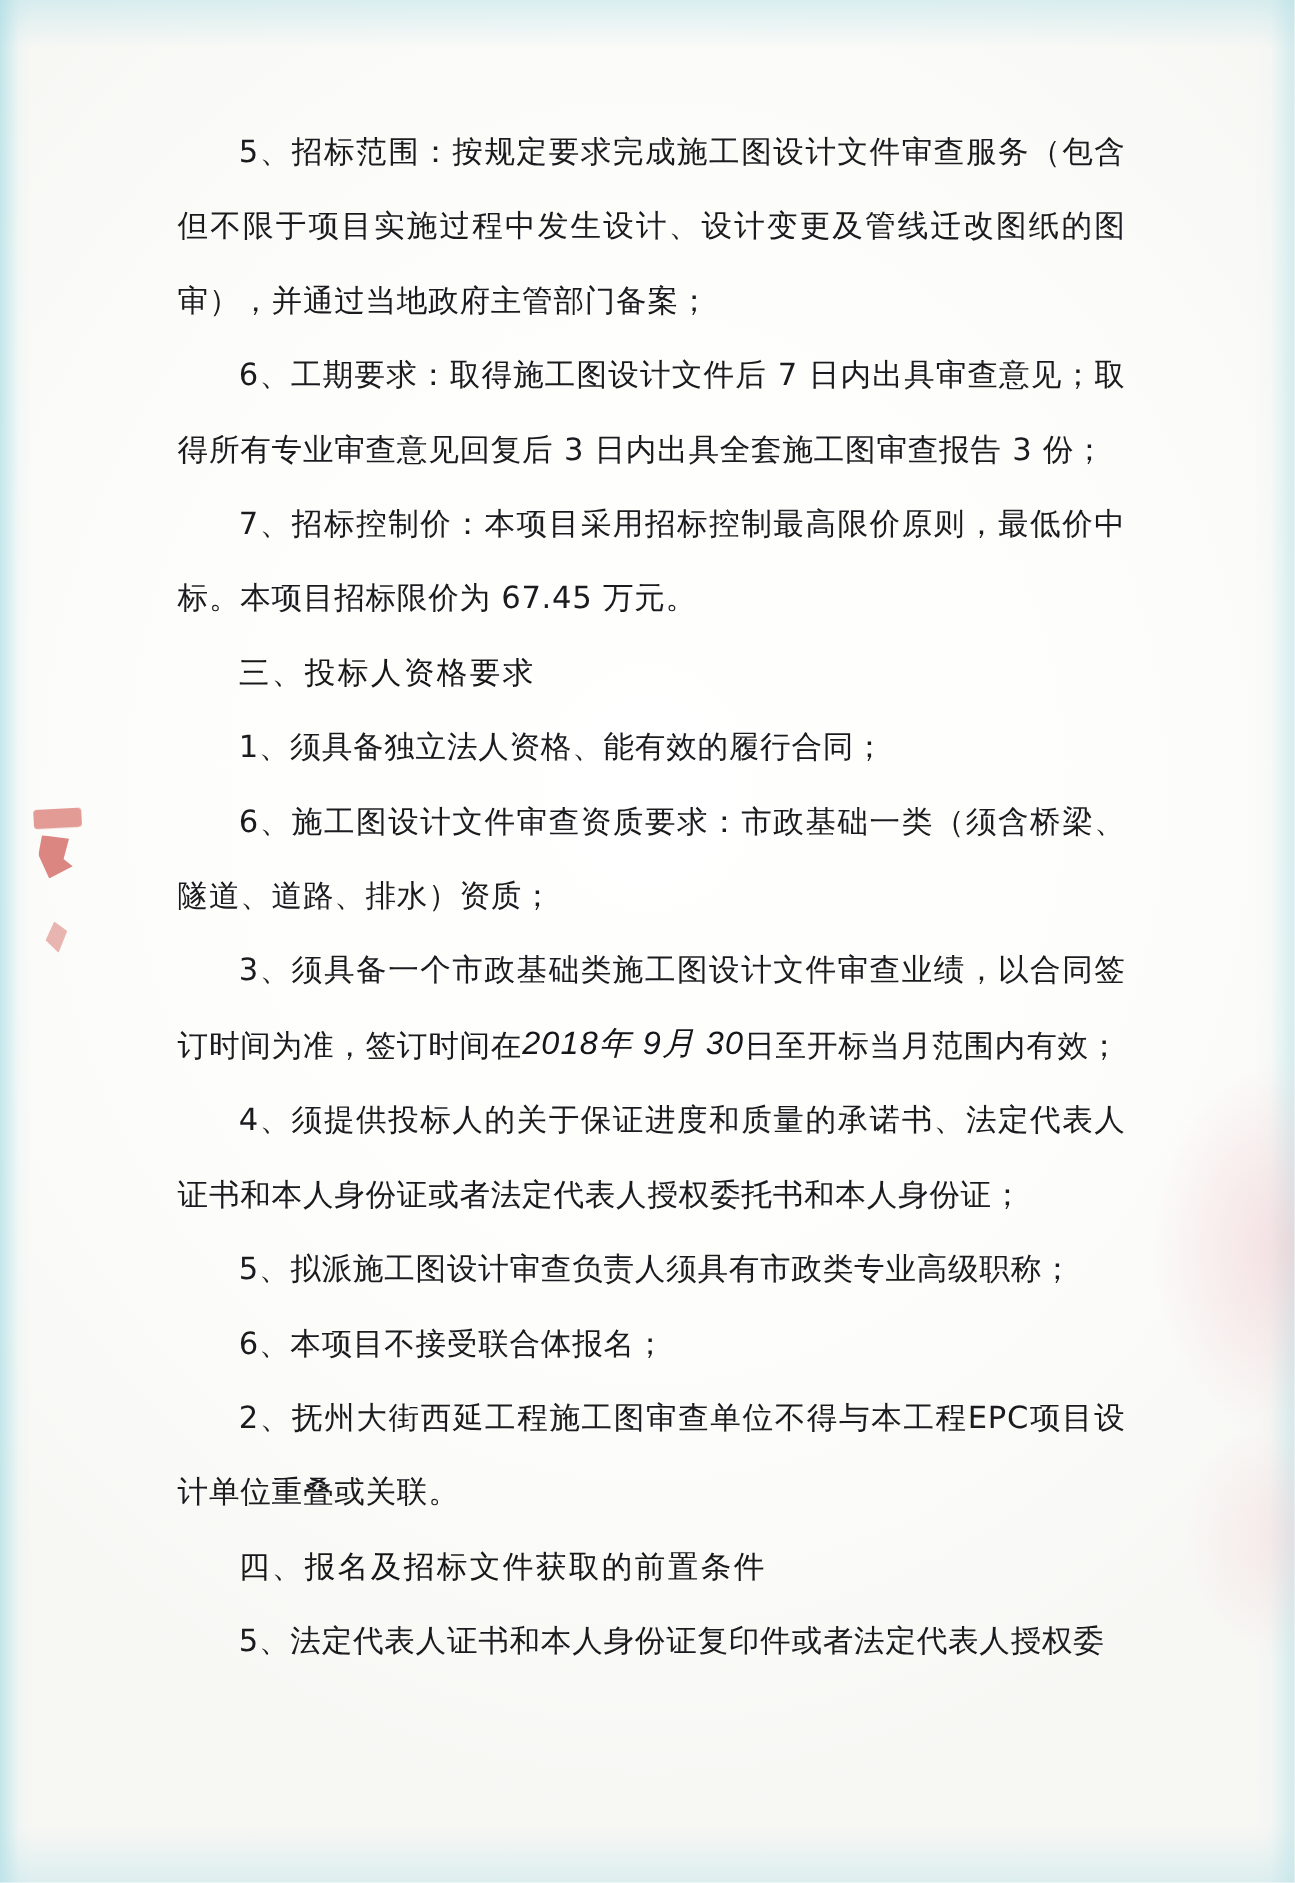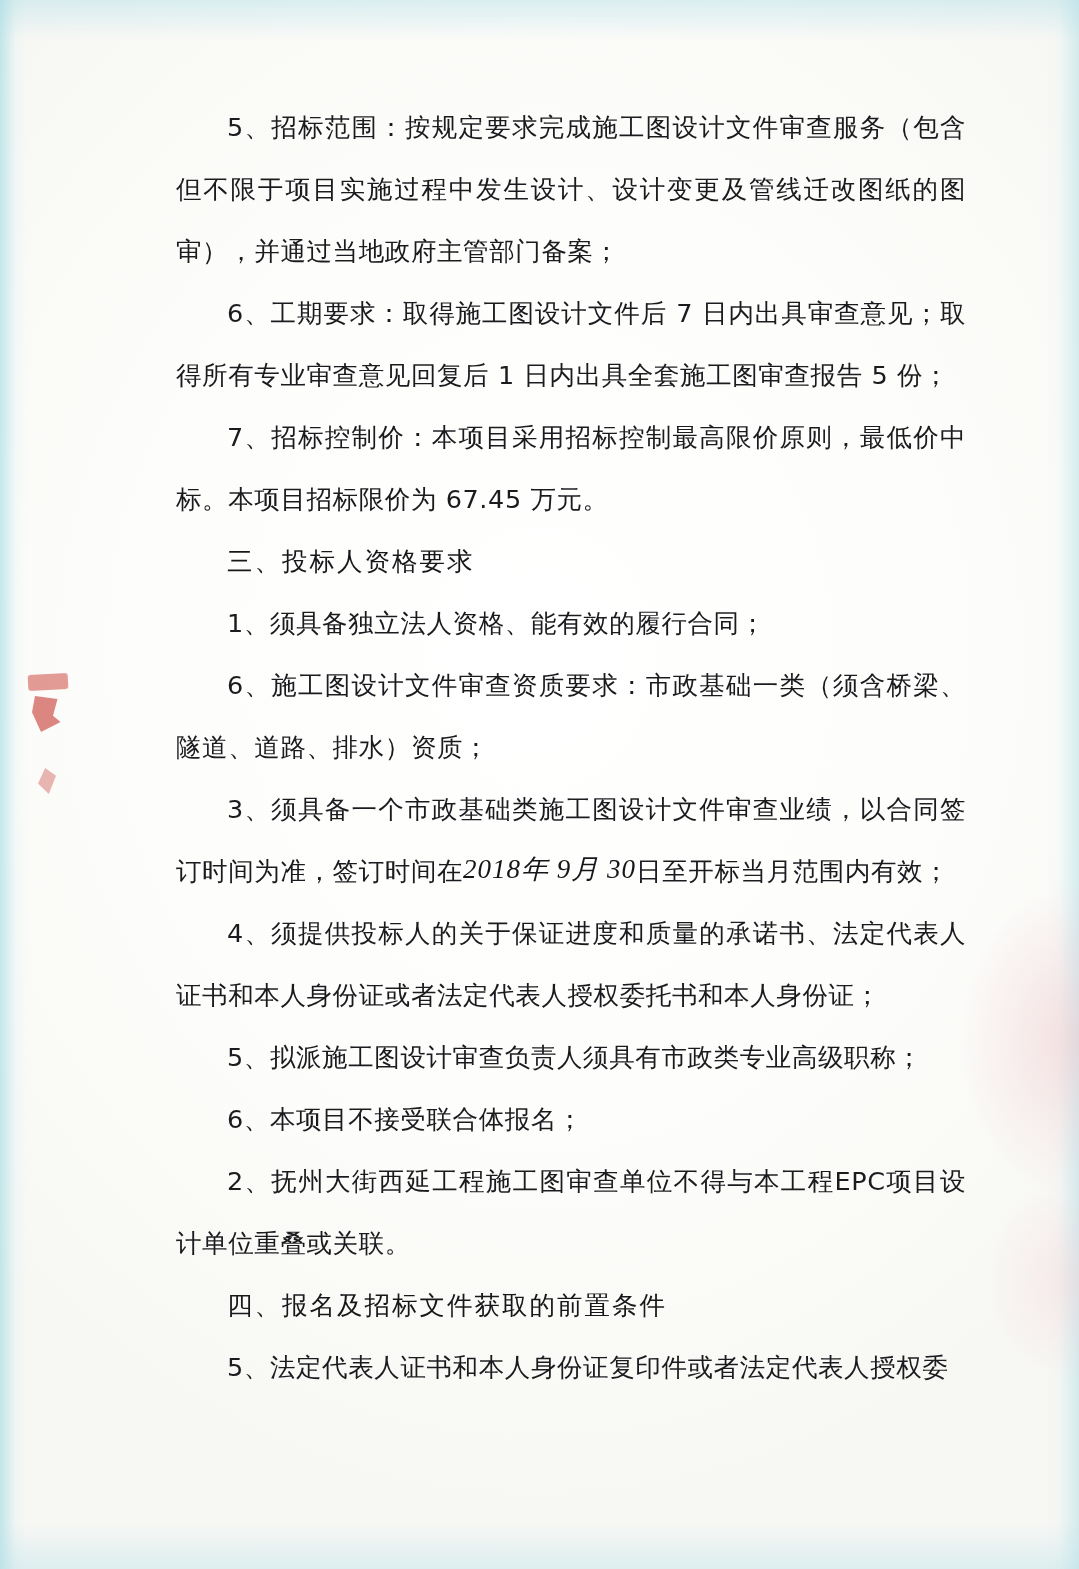--- a/index.html
+++ b/index.html
@@ -103,21 +103,20 @@
     clip-path: polygon(40% 0%, 100% 30%, 60% 100%, 0% 60%);
     filter: blur(0.5px);
   }
 
   
   #content {
     position: absolute;
     left: 148px;
     top: 96px;
     width: 790px;
-    margin-left: 28px;
   }
 
   p {
     margin: 0 0 0 0;
     font-family: "DejaVu Sans", "Liberation Sans", sans-serif;
     font-size: 25.5px;
     line-height: 62px;
     color: #1b1b1f;
     letter-spacing: 0.6px;
     text-align: justify;
@@ -128,21 +127,21 @@
   }
   p.heading {
     font-weight: normal;
     text-indent: 2em;
     letter-spacing: 2px;
     color: #17171a;
   }
 
   
   .handwritten {
-    font-family: Liberation Serif, serif;
+    font-family: Liberation Sans, sans-serif;
     font-style: italic;
     font-size: 27px;
     color: #15151a;
     letter-spacing: 1px;
     position: relative;
     top: -2px;
   }
 </style>
 </head>
 <body>
@@ -159,21 +158,21 @@
   <div class="stamp">
     <div class="s1"></div>
     <div class="s2"></div>
     <div class="s3"></div>
   </div>
 
   <div id="content">
 
     <p class="indent">5、招标范围：按规定要求完成施工图设计文件审查服务（包含但不限于项目实施过程中发生设计、设计变更及管线迁改图纸的图审），并通过当地政府主管部门备案；</p>
 
-    <p class="indent">6、工期要求：取得施工图设计文件后 7 日内出具审查意见；取得所有专业审查意见回复后 1 日内出具全套施工图审查报告 5 份；</p>
+    <p class="indent">6、工期要求：取得施工图设计文件后 7 日内出具审查意见；取得所有专业审查意见回复后 3 日内出具全套施工图审查报告 3 份；</p>
 
     <p class="indent">7、招标控制价：本项目采用招标控制最高限价原则，最低价中标。本项目招标限价为 67.45 万元。</p>
 
     <p class="heading">三、投标人资格要求</p>
 
     <p class="indent">1、须具备独立法人资格、能有效的履行合同；</p>
 
     <p class="indent">6、施工图设计文件审查资质要求：市政基础一类（须含桥梁、隧道、道路、排水）资质；</p>
 
     <p class="indent"><span>3、须具备一个市政基础类施工图设计文件审查业绩，以合同签订时间为准，签订时间在</span><span class="handwritten">2018年 9月 30</span><span>日至开标当月范围内有效；</span></p>

